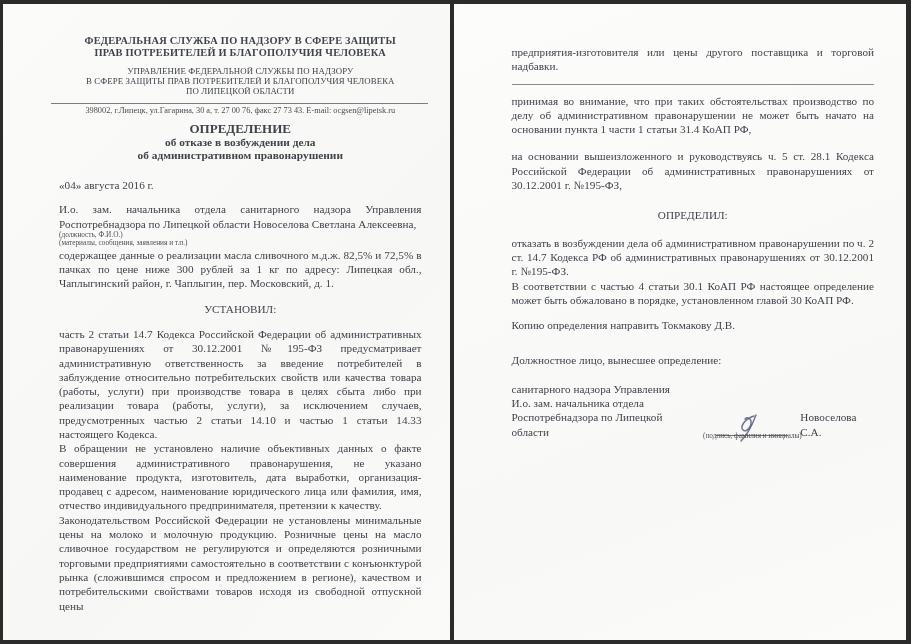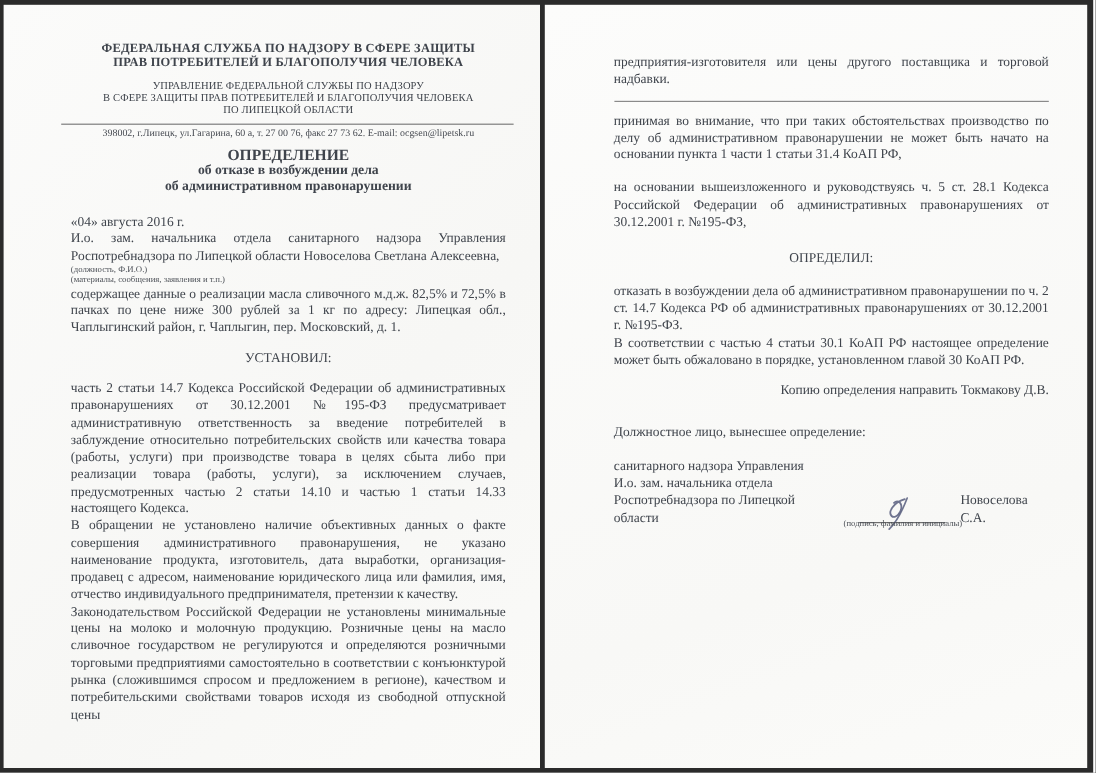--- a/index.html
+++ b/index.html
@@ -33,28 +33,28 @@
 
   .center{text-align:center;}
   .jpar{text-align:justify;margin:0;}
   .org1{font-weight:bold;font-size:10.4px;line-height:12.4px;letter-spacing:.2px;}
   .org2{font-size:8.8px;line-height:9.9px;margin-top:7px;letter-spacing:.1px;}
   .hrule{border:none;border-top:1px solid var(--rule);margin:6px -6px 0 -8px;height:0;}
   .address{font-size:8.3px;line-height:9.5px;margin-top:2px;color:#474b52;}
   .doc-title{font-weight:bold;font-size:13px;line-height:15px;margin-top:6px;}
   .doc-sub{font-weight:bold;font-size:11.4px;line-height:13px;}
   .date-line{margin-top:16px;}
-  .officer{}
+  .officer{margin-top:10px;}
   .caption{font-size:7.3px;line-height:8.4px;color:#4c5057;}
   .established{margin:11px 0 11px 0;}
   .divider2{border:none;border-top:1px solid #8a8a8a;margin:10px 0 0 0;height:0;}
   .mt-blank{margin-top:13px;}
   .mt-small{margin-top:9px;}
   .determined{margin:16px 0 13px 0;}
-  .copy-line{margin-top:11px;text-align:right;}
+  .copy-line{margin-top:11px;}
   .official-line{margin-top:21px;}
   .sig-block{margin-top:14px;}
   .sig-row{display:flex;align-items:center;}
   .sig-line{
     position:relative;align-self:flex-end;
     width:78px;height:10px;
     margin:0 12px 3px 29px;
     border-bottom:1px solid #6e6e6e;
   }
   .sig-line svg{position:absolute;left:14px;bottom:-8px;}
@@ -72,21 +72,21 @@
   <div class="page page-left">
     <div class="center org1">ФЕДЕРАЛЬНАЯ СЛУЖБА ПО НАДЗОРУ В СФЕРЕ ЗАЩИТЫ</div>
     <div class="center org1">ПРАВ ПОТРЕБИТЕЛЕЙ И БЛАГОПОЛУЧИЯ ЧЕЛОВЕКА</div>
 
     <div class="center org2">УПРАВЛЕНИЕ ФЕДЕРАЛЬНОЙ СЛУЖБЫ ПО НАДЗОРУ</div>
     <div class="center org2" style="margin-top:0;">В СФЕРЕ ЗАЩИТЫ ПРАВ ПОТРЕБИТЕЛЕЙ И БЛАГОПОЛУЧИЯ ЧЕЛОВЕКА</div>
     <div class="center org2" style="margin-top:0;">ПО ЛИПЕЦКОЙ ОБЛАСТИ</div>
 
     <hr class="hrule">
 
-    <div class="center address">398002, г.Липецк, ул.Гагарина, 60 а, т. 27 00 76, факс 27 73 62. E-mail: ocgsen@lipetsk.ru</div>
+    <div class="center address">398002, г.Липецк, ул.Гагарина, 30 а, т. 27 00 76, факс 27 73 43. E-mail: ocgsen@lipetsk.ru</div>
 
     <div class="center doc-title">ОПРЕДЕЛЕНИЕ</div>
     <div class="center doc-sub">об отказе в возбуждении дела</div>
     <div class="center doc-sub">об административном правонарушении</div>
 
     <div class="date-line">«04» августа 2016 г.</div>
 
     <div class="jpar officer">И.о. зам. начальника отдела санитарного надзора Управления Роспотребнадзора по Липецкой области Новоселова Светлана Алексеевна,</div>
     <div class="caption">(должность, Ф.И.О.)</div>
 

